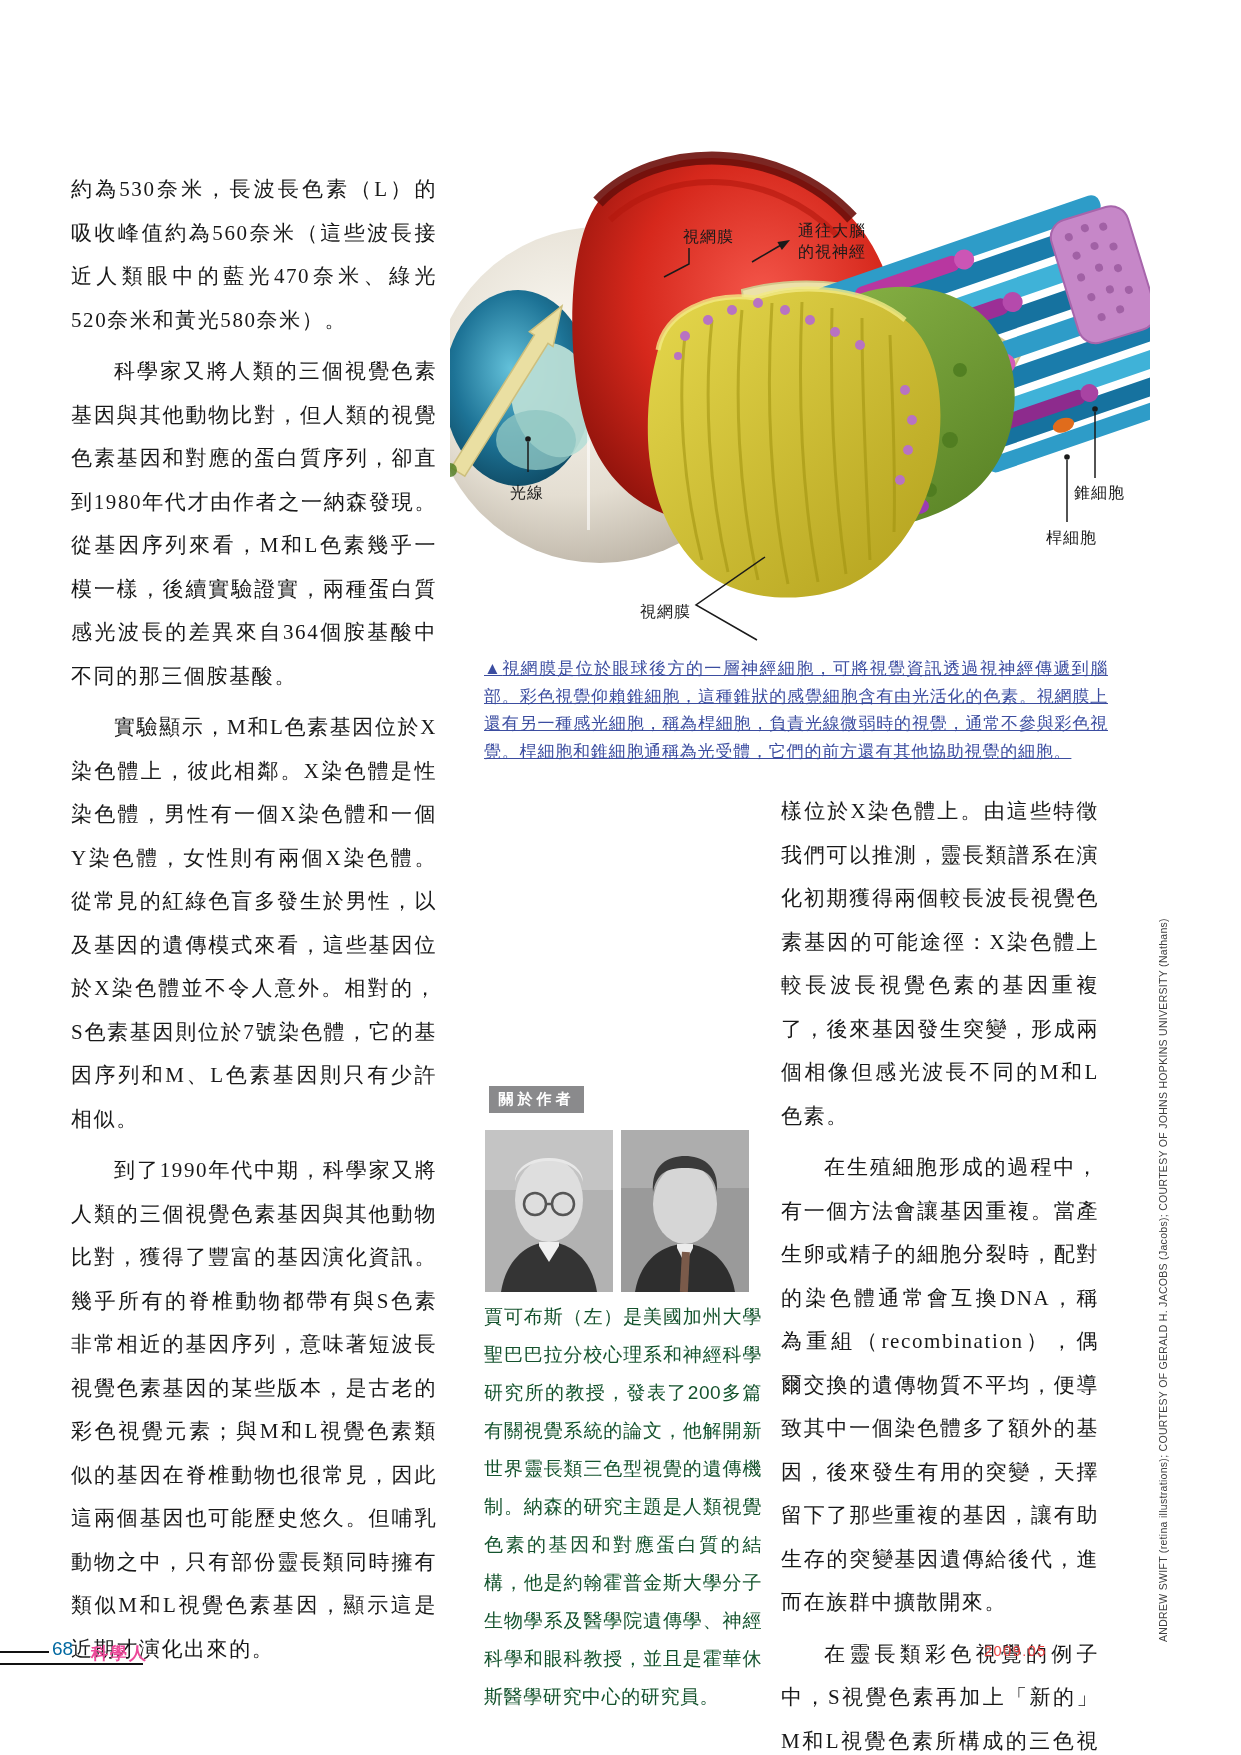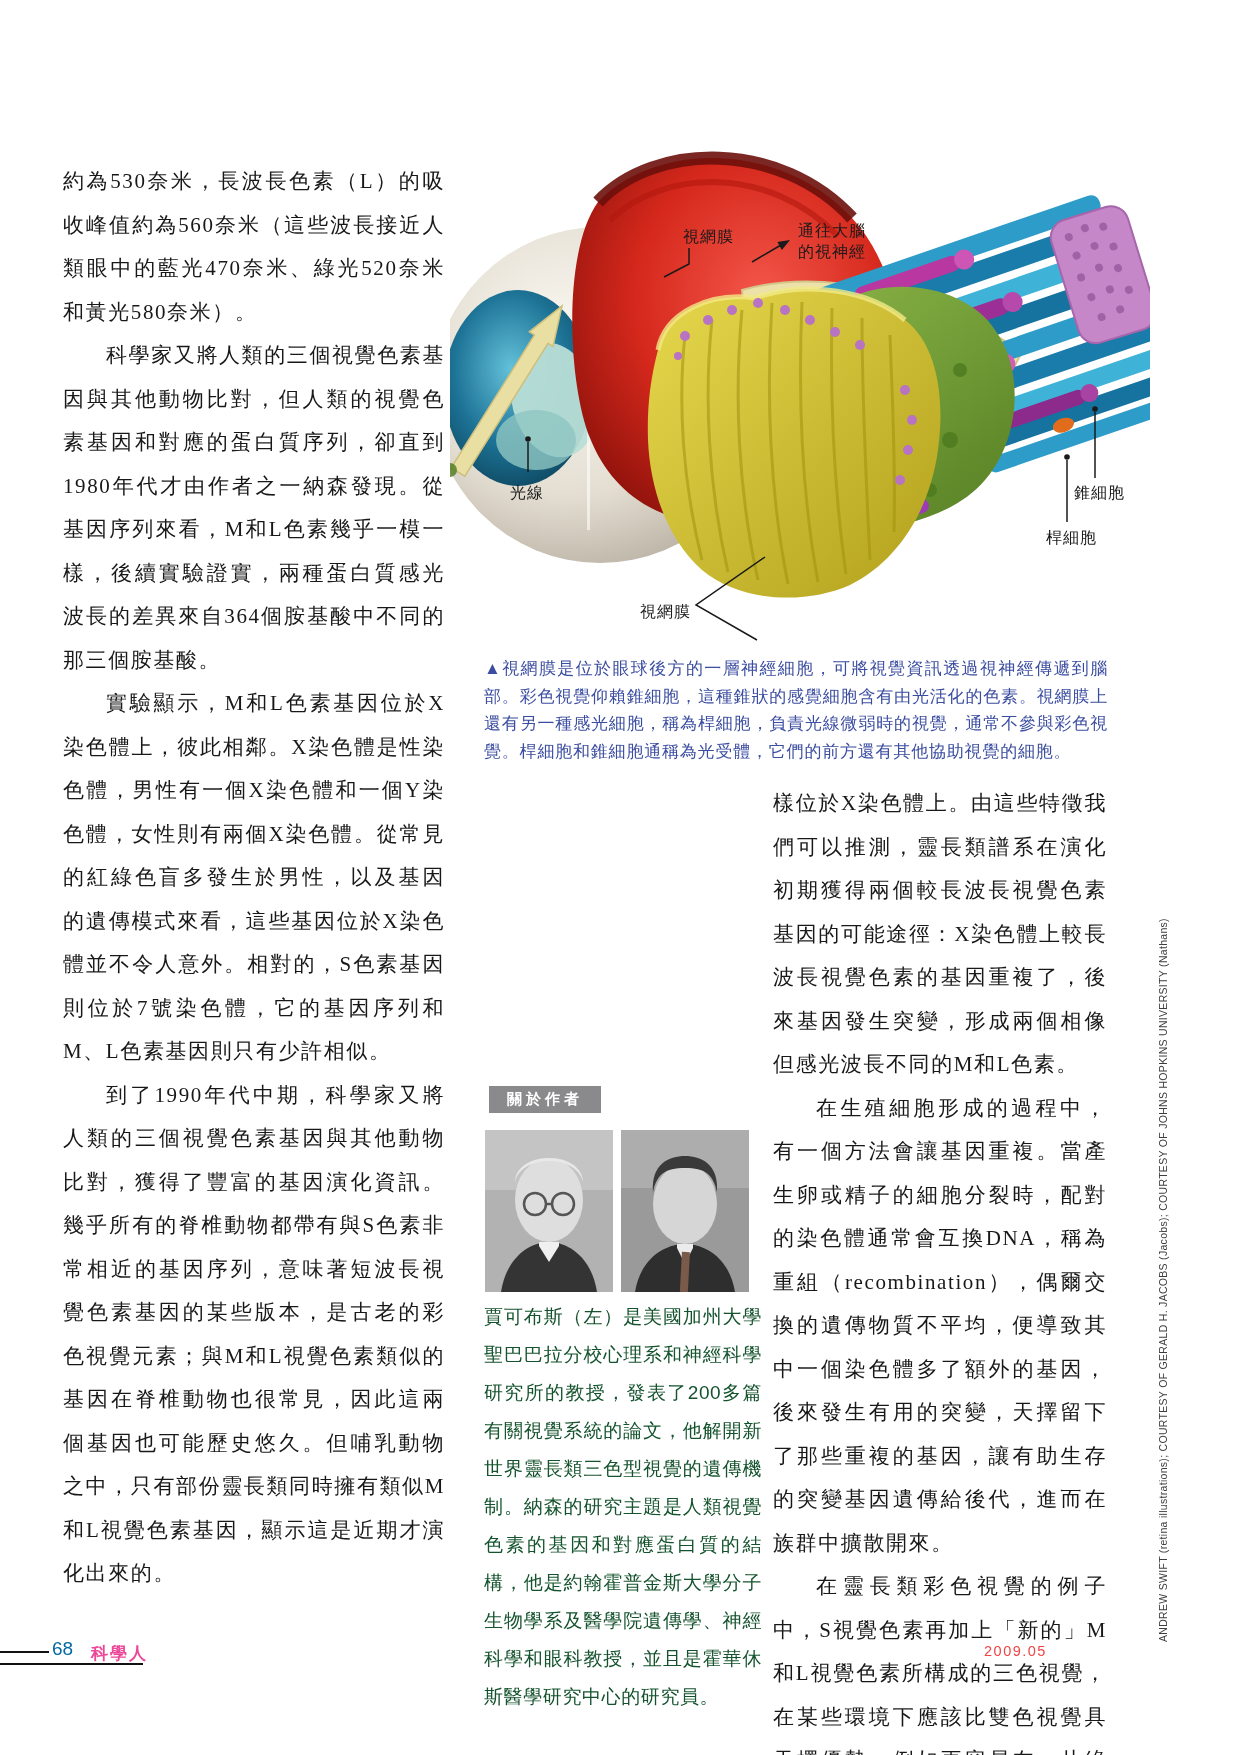--- a/index.html
+++ b/index.html
@@ -4,28 +4,28 @@
 <style>
   html,body{margin:0;padding:0;background:#888;}
   #page{position:relative;width:1241px;height:1755px;background:#ffffff;overflow:hidden;
         font-family:"Liberation Sans","DejaVu Sans",sans-serif;}
   
   .body-col{position:absolute;font-family:"Liberation Serif","DejaVu Serif",serif;
             font-size:21px;line-height:43.5px;letter-spacing:1.6px;color:#181818;
             text-align:justify;}
   #col-left{left:63px;top:160px;width:382px;}
   #col-right{left:773px;top:782px;width:334px;}
-  .body-col p{margin:0;}
+  .body-col p{margin:8px;}
   .body-col p.indent{text-indent:43px;}
   
   #caption{position:absolute;left:484px;top:655px;width:624px;
            font-size:17px;line-height:27.5px;letter-spacing:0.8px;
            text-align:justify;font-weight:500;}
   
-  #about-tag{position:absolute;left:489px;top:1086px;width:112px;height:27px;
+  #about-tag{position:absolute;left:489px;top:1086px;width:95px;height:27px;
              display:flex;align-items:center;justify-content:center;
              color:#fff;font-size:15px;font-weight:bold;letter-spacing:4px;}
   .photo{position:absolute;top:1130px;width:128px;height:162px;overflow:hidden;}
   #photo-left{left:485px;}
   #photo-right{left:621px;}
   #bio{position:absolute;left:484px;top:1298px;width:278px;
        font-size:19px;line-height:38px;letter-spacing:0.6px;color:#14532d;
        text-align:justify;}
   
   #credit{position:absolute;left:1157px;top:1642px;width:848px;
@@ -219,21 +219,21 @@
 
     <text x="233" y="102">視網膜</text>
     <text x="348" y="96">通往大腦</text>
     <text x="348" y="117">的視神經</text>
     <text x="60" y="358">光線</text>
     <text x="624" y="358">錐細胞</text>
     <text x="596" y="403">桿細胞</text>
     <text x="190" y="477">視網膜</text>
   </svg>
 
-  <div id="caption" style="color: rgb(59, 77, 160);">
+  <div id="caption" style="color: rgb(59, 77, 160); text-decoration: underline;">
     <span>▲</span><span>視網膜是位於眼球後方的一層神經細胞，可將視覺資訊透過視神經傳遞到腦部。彩色視覺仰賴錐細胞，這種錐狀的感覺細胞含有由光活化的色素。視網膜上還有另一種感光細胞，稱為桿細胞，負責光線微弱時的視覺，通常不參與彩色視覺。桿細胞和錐細胞通稱為光受體，它們的前方還有其他協助視覺的細胞。</span>
   </div>
 
   <div id="about-tag" style="background: rgb(138, 138, 140);">
     <span>關於作者</span>
   </div>
 
   <div id="photo-left" class="photo">
     <svg viewBox="0 0 128 162" width="128" height="162">
       <rect width="128" height="162" fill="#b2b2b2"></rect>

